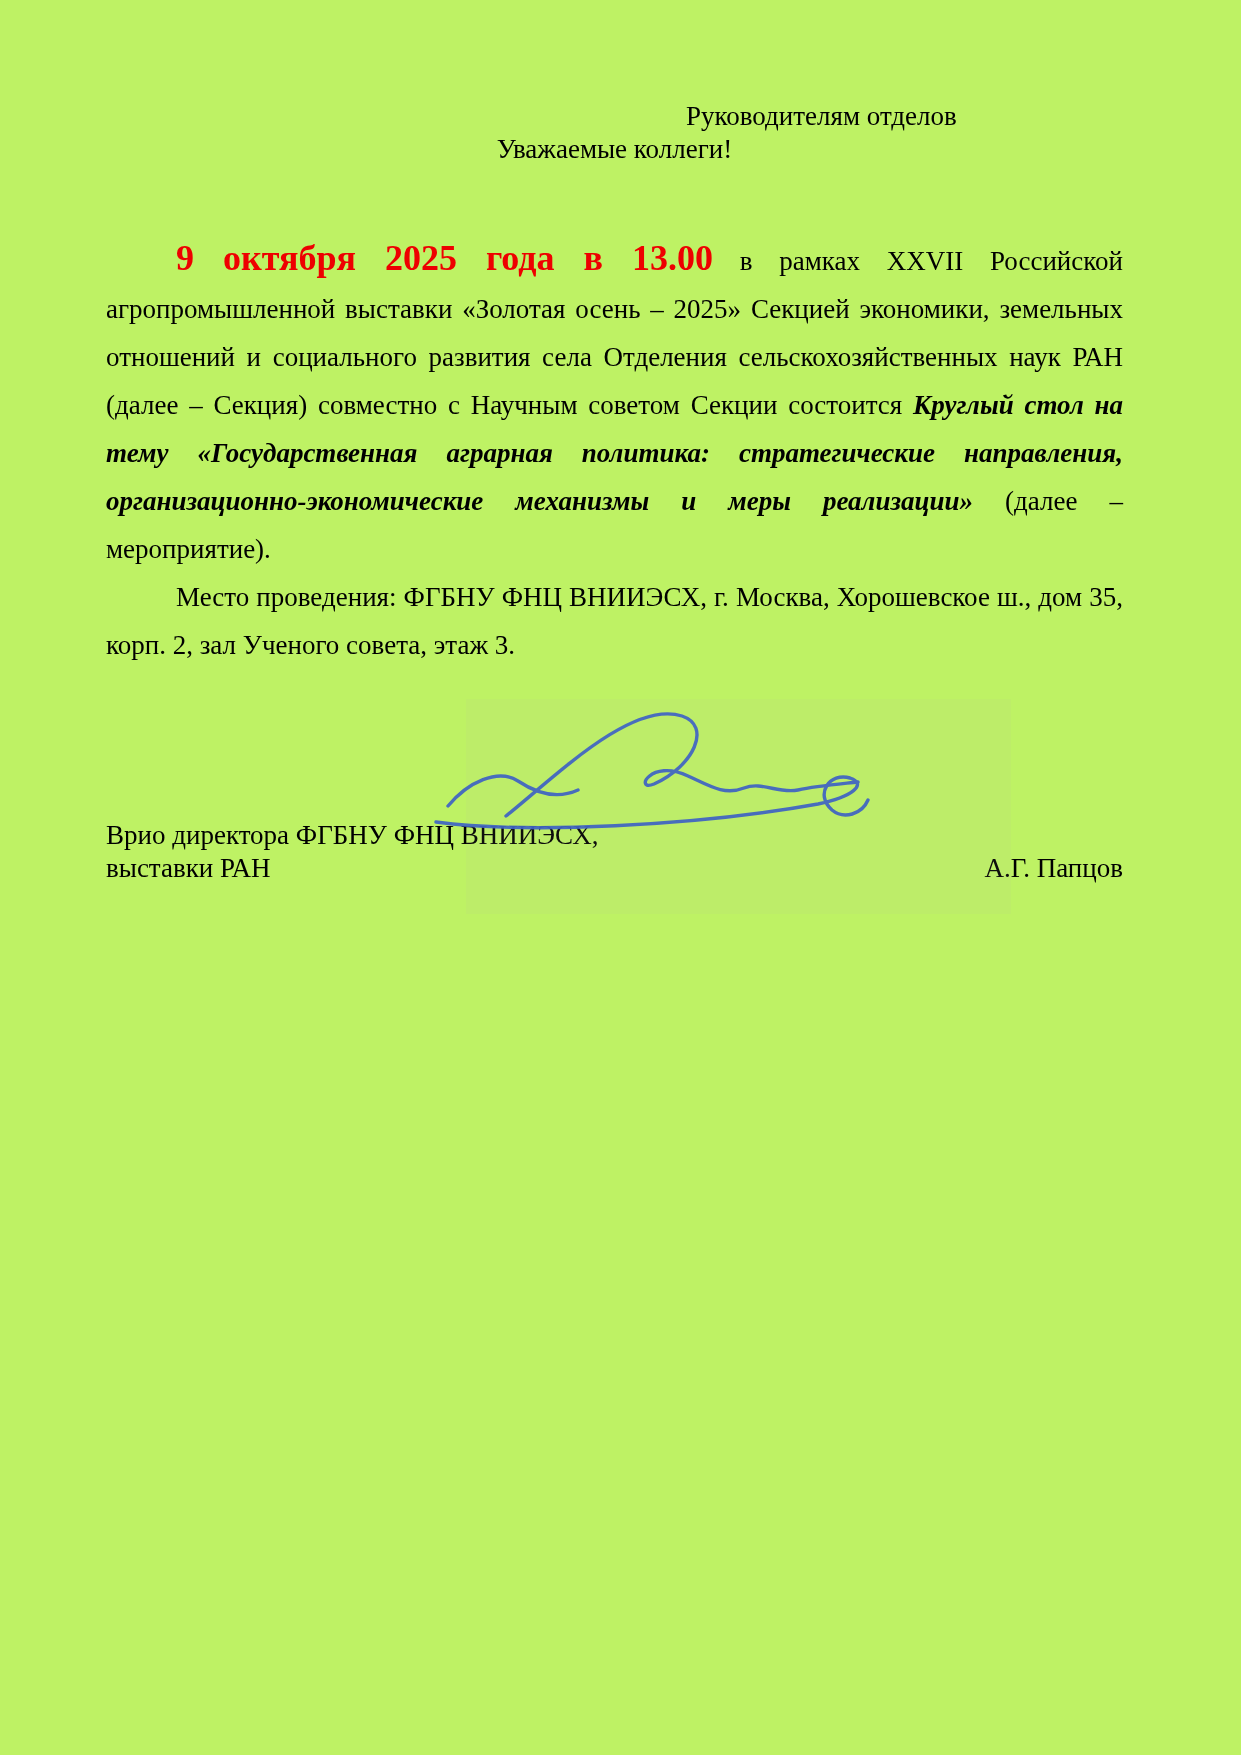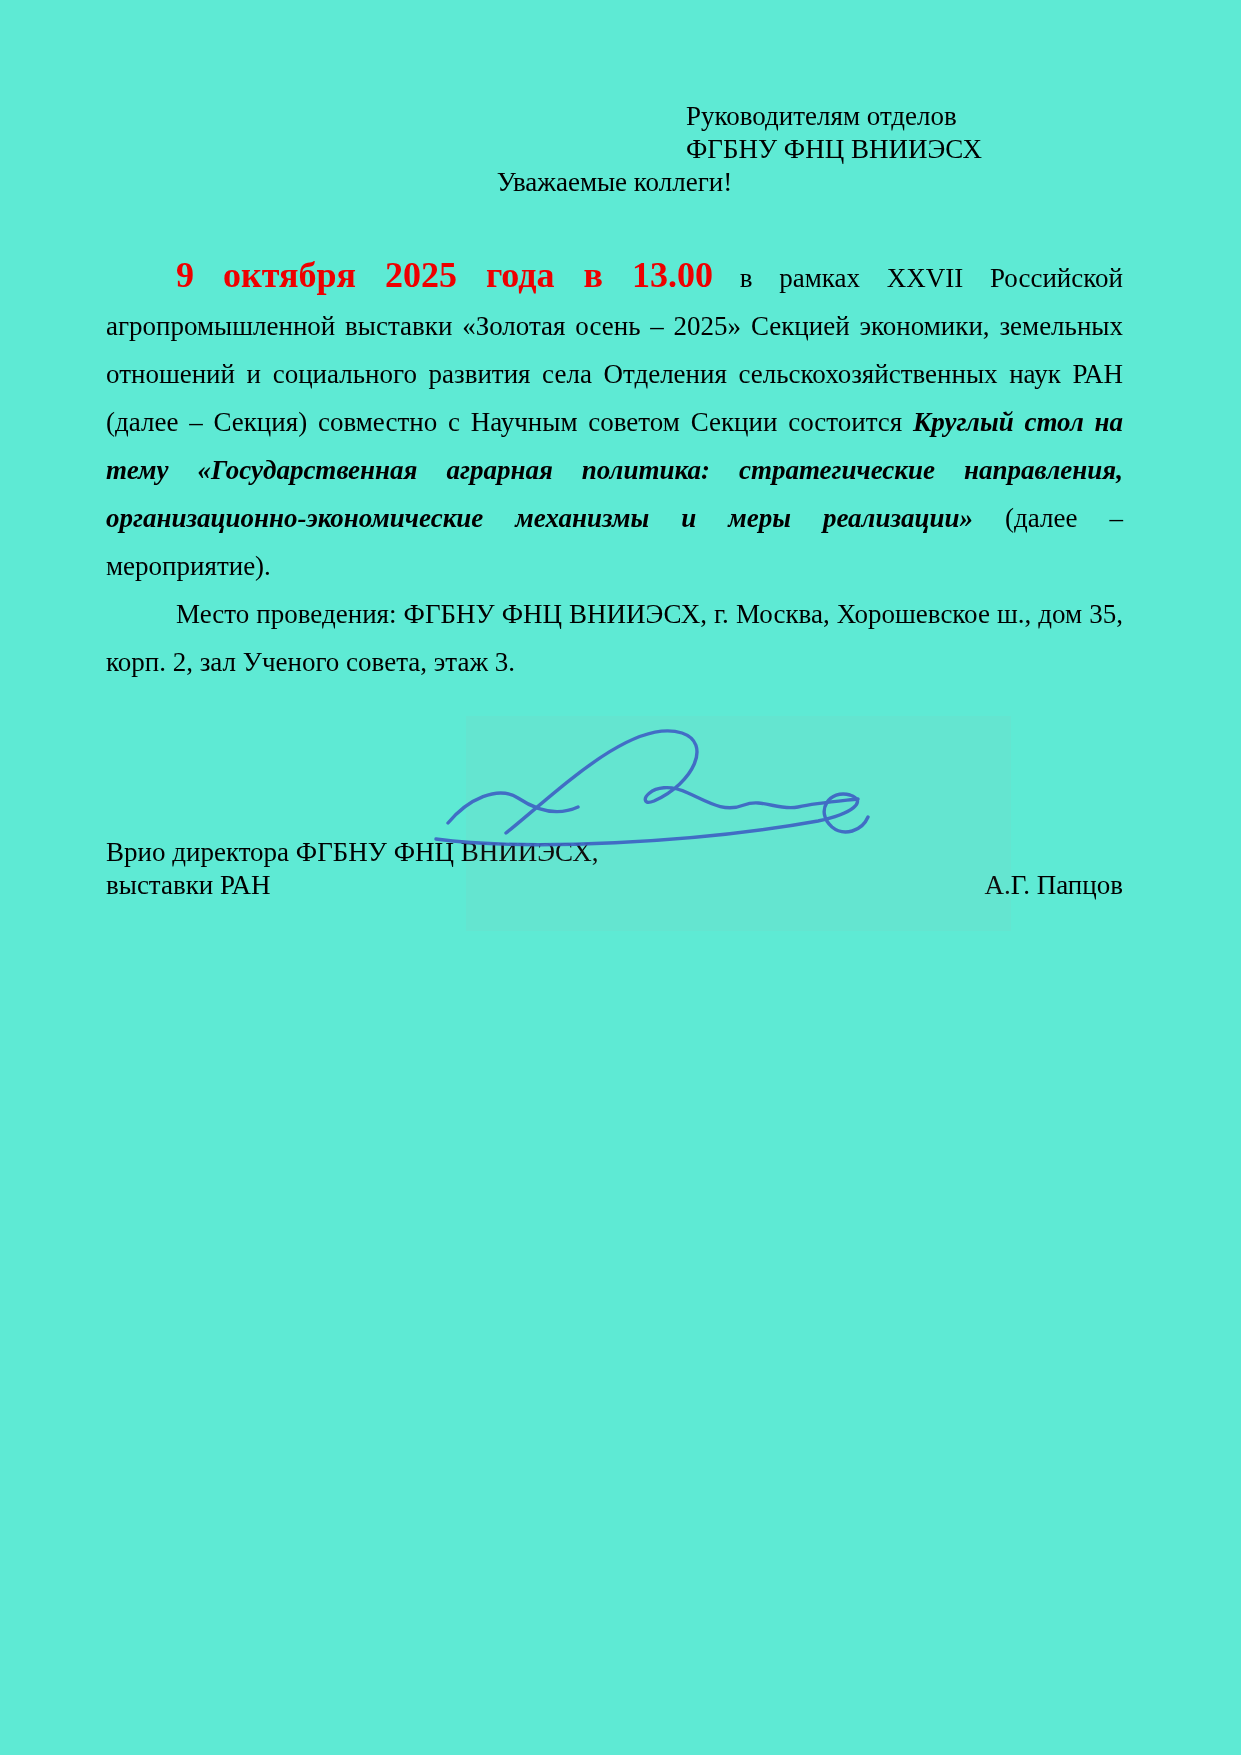--- a/index.html
+++ b/index.html
@@ -5,21 +5,21 @@
   html, body {
     margin: 0;
     padding: 0;
     background: #ffffff;
   }
   .page {
     position: relative;
     width: 1241px;
     min-height: 1755px;
     margin: 0 auto;
-    background: #5eead4;
+    background: #bef264;
     font-family: "Liberation Serif", "DejaVu Serif", serif;
     color: #000000;
     box-sizing: border-box;
     padding: 100px 118px 60px 106px;
     overflow: hidden;
   }
   .recipient {
     margin-left: 580px;
     font-size: 27px;
     line-height: 33px;
@@ -31,21 +31,21 @@
     line-height: 33px;
   }
   .body-text p {
     margin: 0;
     font-size: 27px;
     line-height: 48px;
     text-align: justify;
     text-indent: 70px;
   }
   .body-text .p1 {
-    margin-top: 52px;
+    margin-top: 68px;
   }
   .red-lead {
     color: #ee0000;
     font-weight: bold;
     font-size: 36px;
     line-height: 48px;
   }
   .bold-italic {
     font-weight: bold;
     font-style: italic;
@@ -84,21 +84,20 @@
     pointer-events: none;
   }
 </style>
 </head>
 <body>
 
 <div class="page">
 
   <div class="recipient">
     <div>Руководителям отделов</div>
-    <div>ФГБНУ ФНЦ ВНИИЭСХ</div>
   </div>
 
   <div class="salutation">Уважаемые коллеги!</div>
 
   <div class="body-text">
     <p class="p1"><span class="red-lead">9 октября 2025 года в 13.00</span><span> в рамках XXVII Российской агропромышленной выставки «Золотая осень – 2025» Секцией экономики, земельных отношений и социального развития села Отделения сельскохозяйственных наук РАН (далее – Секция) совместно с Научным советом Секции состоится </span><span class="bold-italic">Круглый стол на тему «Государственная аграрная политика: стратегические направления, организационно-экономические механизмы и меры реализации»</span><span> (далее – мероприятие).</span></p>
     <p>Место проведения: ФГБНУ ФНЦ ВНИИЭСХ, г. Москва, Хорошевское ш., дом 35, корп. 2, зал Ученого совета, этаж 3.</p>
   </div>
 
   <div class="signature-row">

